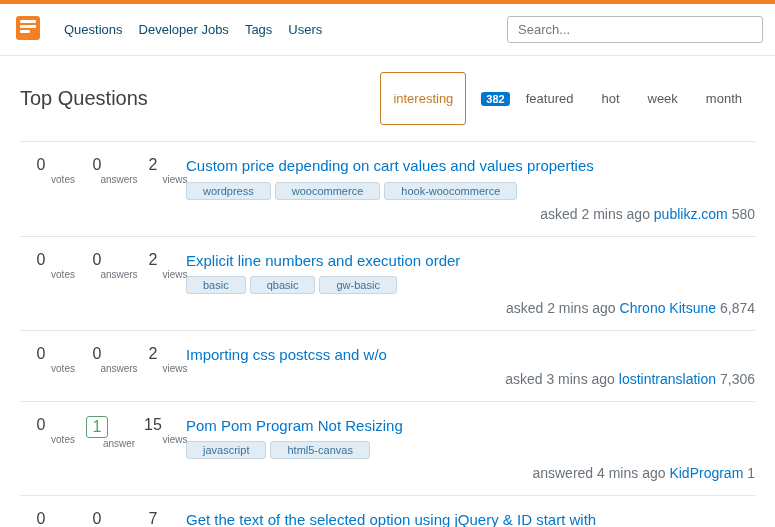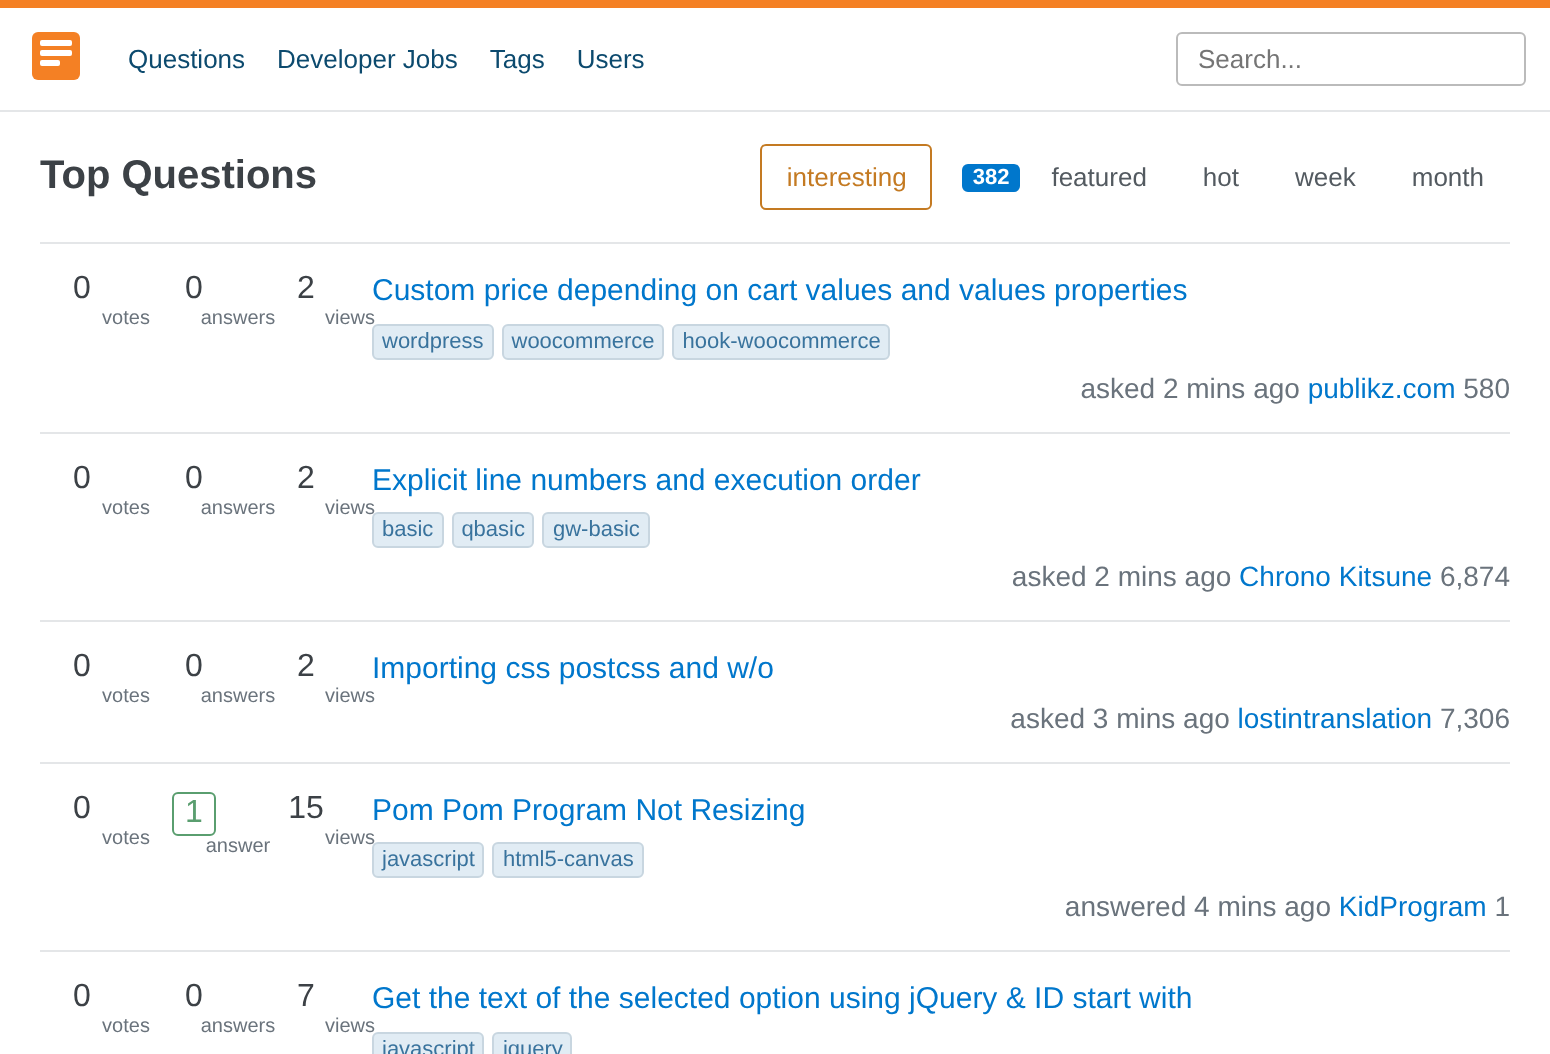--- a/index.html
+++ b/index.html
@@ -28,51 +28,51 @@
       color: #0c4a6e;
       text-decoration: none;
       font-size: 13px;
       cursor: pointer;
     }
     .search-box {
       margin-left: auto;
       border: 1px solid #bbb;
       border-radius: 3px;
       padding: 5px 10px;
-      width: 175px;
+      width: 256px;
       font-size: 13px;
       color: #999;
     }
 
     
     .main {
       padding: 16px 20px;
     }
 
     
     .header-row {
       display: flex;
       align-items: center;
       justify-content: space-between;
       margin-bottom: 16px;
     }
     .page-title {
       font-size: 20px;
-      font-weight: bold;
+      font-weight: normal;
       color: #3c4146;
     }
 
     
     .tabs {
       display: flex;
       align-items: center;
       gap: 2px;
     }
     .tab {
-      padding: 8px 12px;
+      padding: 18px 12px;
       font-size: 13px;
       cursor: pointer;
       color: #535a60;
       border: 1px solid transparent;
       border-radius: 3px;
     }
     .tab.active {
       color: #c47a22;
       border-color: #c47a22;
       background: #fff;
@@ -157,21 +157,21 @@
       display: flex;
       flex-wrap: wrap;
       gap: 4px;
       margin-bottom: 6px;
     }
     .tag {
       background: #e1ecf4;
       color: #39739d;
       border: 1px solid #c8d6e0;
       border-radius: 3px;
-      padding: 2px 4px;
+      padding: 2px 16px;
       font-size: 11px;
       cursor: pointer;
     }
 
     
     .question-meta {
       display: flex;
       justify-content: flex-end;
       font-size: 14px;
       color: #6a737c;

